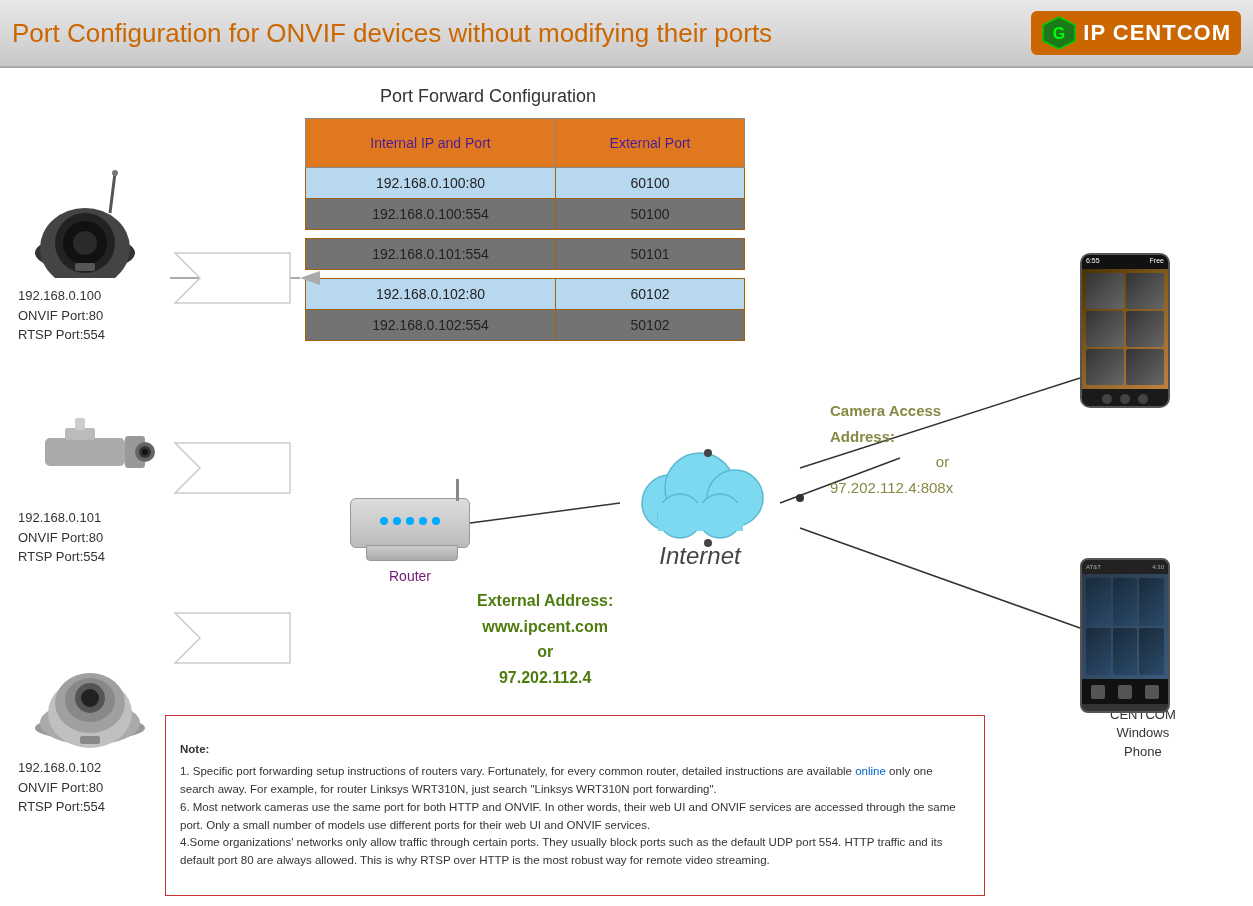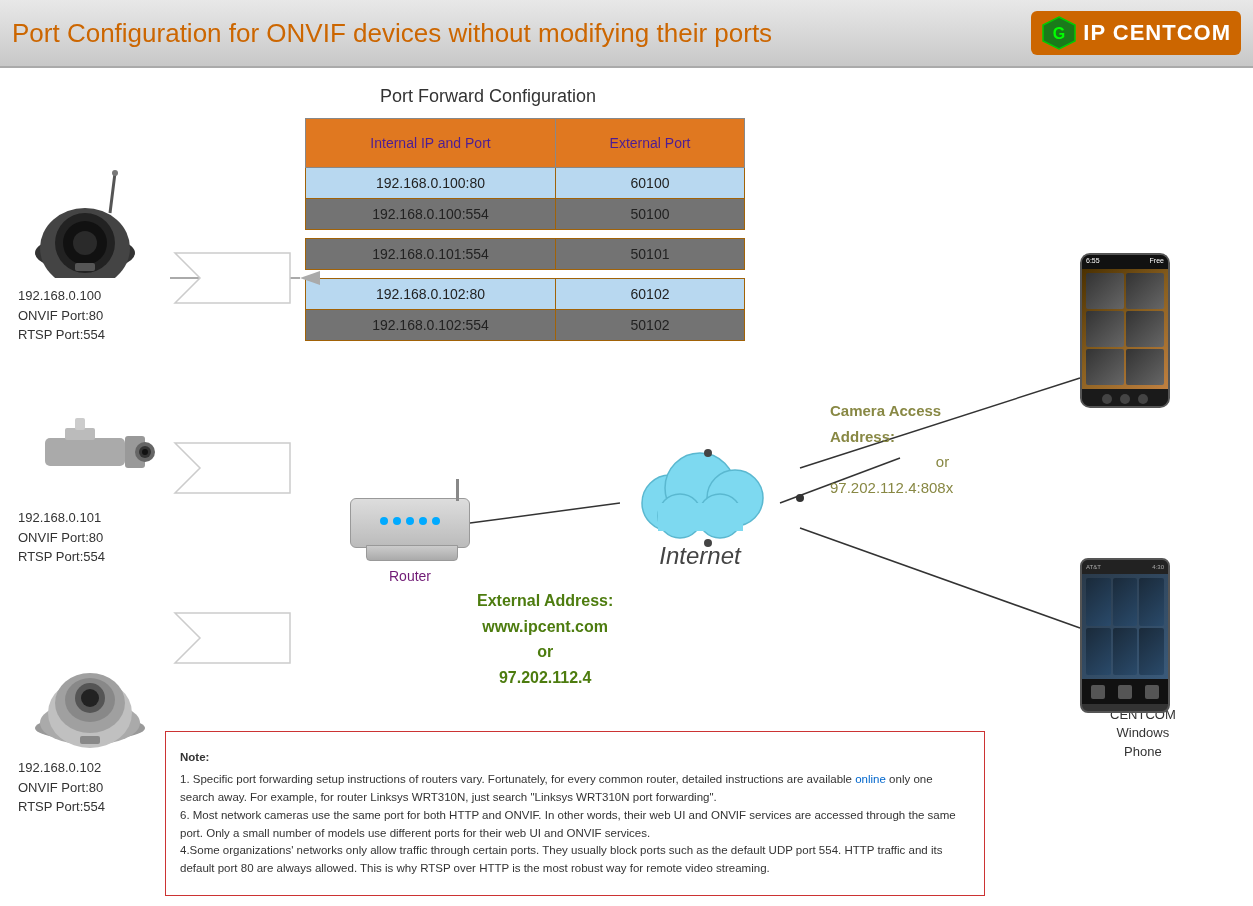--- a/index.html
+++ b/index.html
@@ -333,21 +333,21 @@
       padding: 0 4px;
     }
 
     
     #note-box {
       position: absolute;
       bottom: 10px;
       left: 165px;
       right: 10px;
       border: 1.5px solid #cc3333;
-      padding: 17px 14px;
+      padding: 25px 14px;
       font-size: 11.5px;
       color: #333;
       line-height: 1.55;
       background: white;
     }
     #note-box .note-title {
       font-weight: bold;
       margin-bottom: 4px;
     }
     #note-box .highlight-red {

